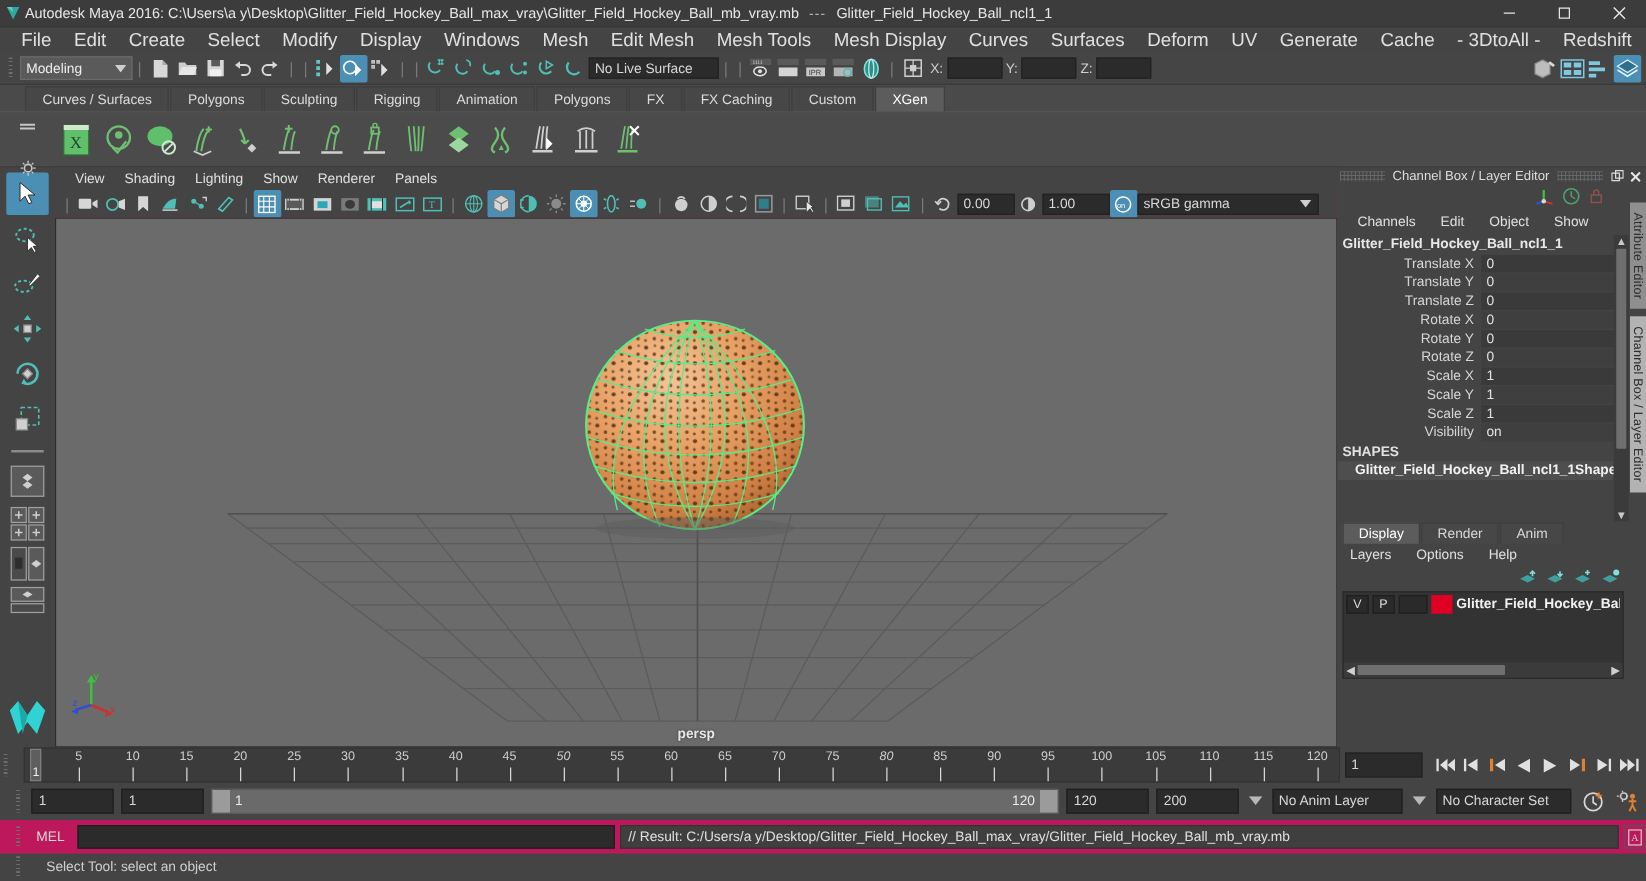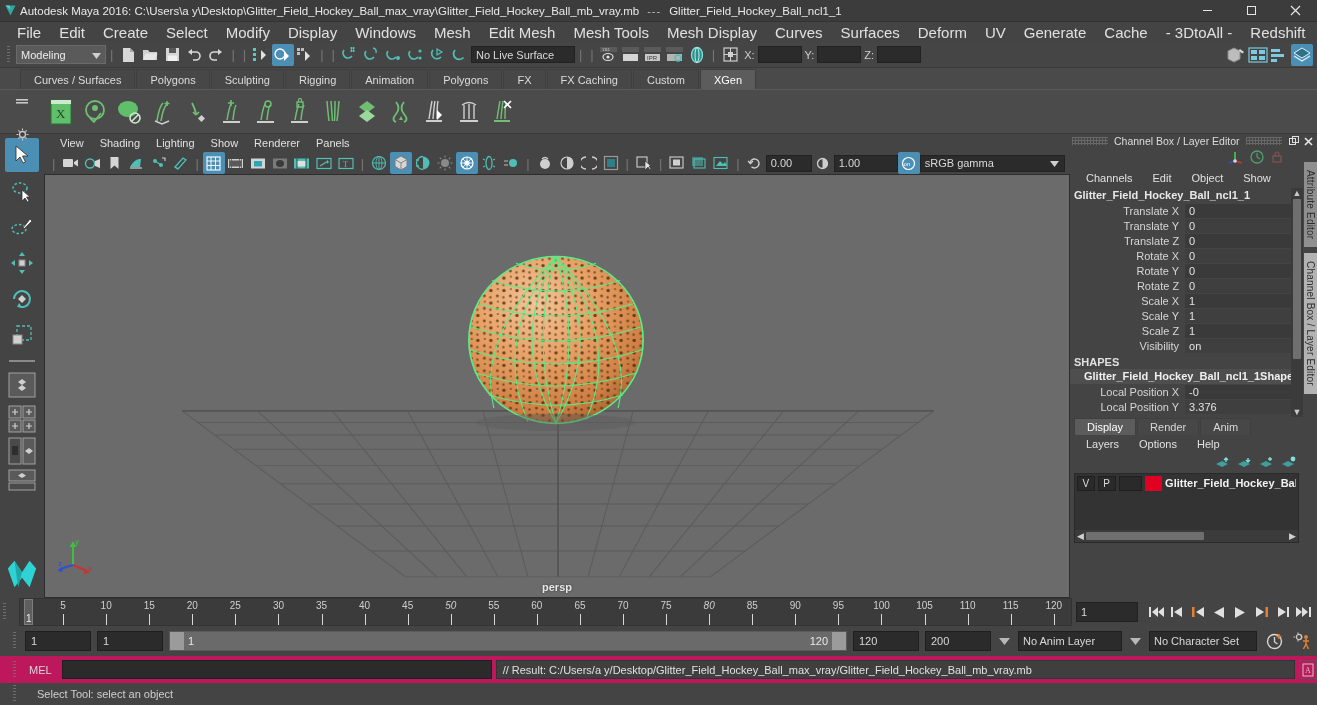--- a/index.html
+++ b/index.html
@@ -140,21 +140,21 @@
   .vtab {
     writing-mode:vertical-rl; text-orientation:mixed; background:#8f8f8f; color:#2e2e2e;
     font-size:10px; padding:8px 1px; margin-bottom:6px; letter-spacing:.2px;
   }
   .vtab.active { background:#b3b3b3; }
 
   
   .le-tabs { height:18px; display:flex; align-items:flex-end; padding-left:4px; flex:0 0 18px;}
   .le-tab { height:17px; padding:0 12px; font-size:11px; display:flex; align-items:center; background:#474747; border:1px solid #3f3f3f; border-bottom:none; margin-right:1px; color:#d8d8d8;}
   .le-tab.active { background:#5c5c5c; color:#fff; }
-  .le-menus { height:18px; display:flex; align-items:center; padding-left:6px; }
+  .le-menus { height:18px; display:flex; align-items:center; }
   .le-menus .menu-item { padding:0 10px; font-size:11px; }
   .le-btns { height:20px; display:flex; align-items:center; justify-content:flex-end; padding-right:6px; gap:6px;}
   .le-list { margin:0 4px; background:#333333; border:1px solid #2a2a2a; height:70px; position:relative;}
   .le-row { display:flex; align-items:center; height:18px; padding:2px 2px; gap:3px; }
   .le-cell { width:18px; height:15px; background:#2a2a2a; border:1px solid #1f1f1f; display:flex; align-items:center; justify-content:center; font-size:10px; color:#ddd;}
   .le-cell.wide { width:24px; }
   .le-swatch { width:17px; height:15px; }
   .le-name { font-size:11px; color:#f2f2f2; font-weight:bold; white-space:nowrap; overflow:hidden; }
   .le-hscroll { position:absolute; left:0; right:0; bottom:0; height:12px; background:#3b3b3b; display:flex; align-items:center; }
   .le-hthumb { height:8px; background:#6f6f6f; border-radius:1px; }
@@ -841,21 +841,21 @@
               <path d="M1 5 l2.5 2.5 L6 5" fill="none" stroke="#cfcfcf" stroke-width="1.3"></path>
             </svg>
         </div>
         <div class="field" style="width:46px; justify-content:flex-start;">0.00</div>
         <div class="ticon">
           <svg width="15" height="15" viewBox="0 0 15 15">
               <circle cx="7.5" cy="7.5" r="5" fill="none" stroke="#cfcfcf" stroke-width="1.3"></circle>
               <path d="M7.5 2.5 a5 5 0 0 1 0 10z" fill="#cfcfcf"></path>
             </svg>
         </div>
-        <div class="field" style="width:64px;">1.00</div>
+        <div class="field" style="width:54px;">1.00</div>
         <div class="ticon on">
           <svg width="17" height="15" viewBox="0 0 17 15">
               <circle cx="8.5" cy="7.5" r="6" fill="none" stroke="#fff" stroke-width="1.2"></circle>
               <text x="3.5" y="10" font-size="6" fill="#fff" font-family="sans-serif">on</text>
             </svg>
         </div>
         <div class="field" style="width:145px; position:relative;">
           <span>sRGB gamma</span>
           <span style="position:absolute; right:5px;">
             <svg width="9" height="6" viewBox="0 0 9 6">
@@ -1058,30 +1058,20 @@
                     <div class="cb-label">Scale Z</div>
                     <div class="cb-val">1</div>
                   </div>
                   <div class="cb-row">
                     <div class="cb-label">Visibility</div>
                     <div class="cb-val">on</div>
                   </div>
                 </div>
               <div class="cb-section">SHAPES</div>
               <div class="cb-shapename">Glitter_Field_Hockey_Ball_ncl1_1Shape</div>
-              <div id="cbshapeattrs">
-                  <div class="cb-row">
-                    <div class="cb-label">Local Position X</div>
-                    <div class="cb-val">-0</div>
-                  </div>
-                  <div class="cb-row">
-                    <div class="cb-label">Local Position Y</div>
-                    <div class="cb-val">3.376</div>
-                  </div>
-                </div>
             </div>
             <div class="cb-scroll">
               <span class="arrow">▲</span>
               <div class="cb-thumb" style="height:160px;"></div>
               <span style="flex:1"></span>
               <span class="arrow">▼</span>
             </div>
           </div>
 
           <div class="le-tabs" id="letabs">

